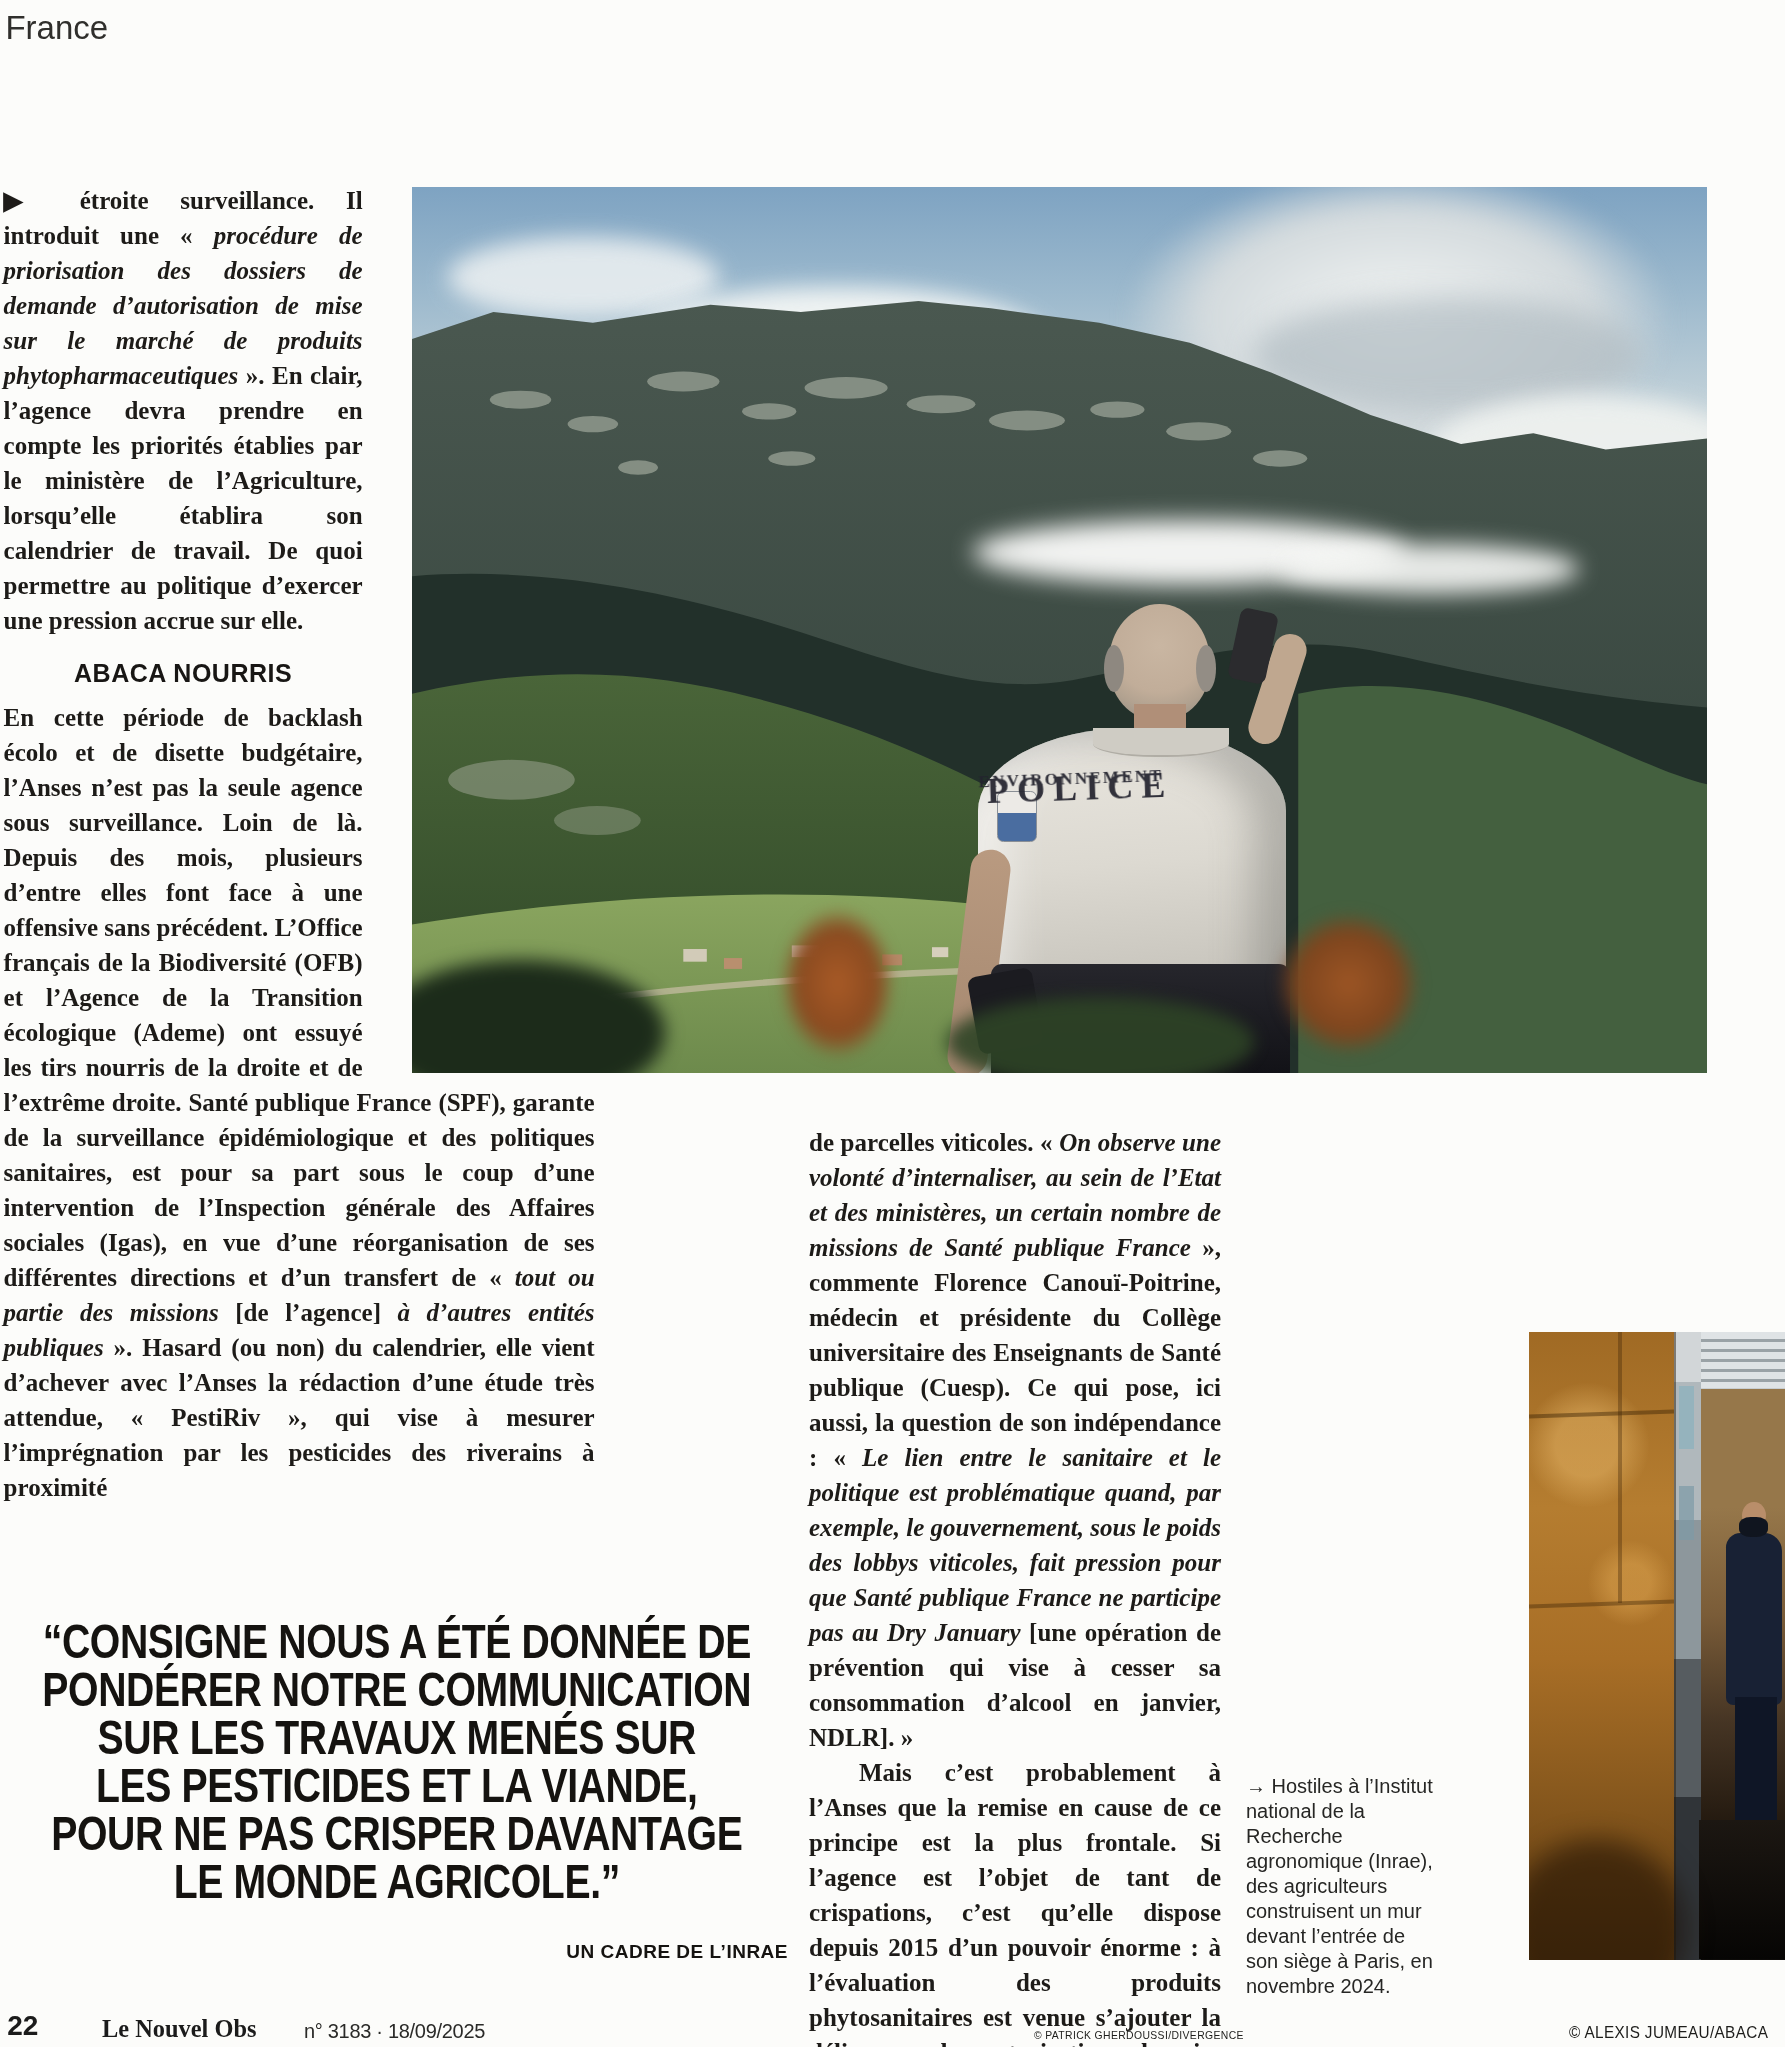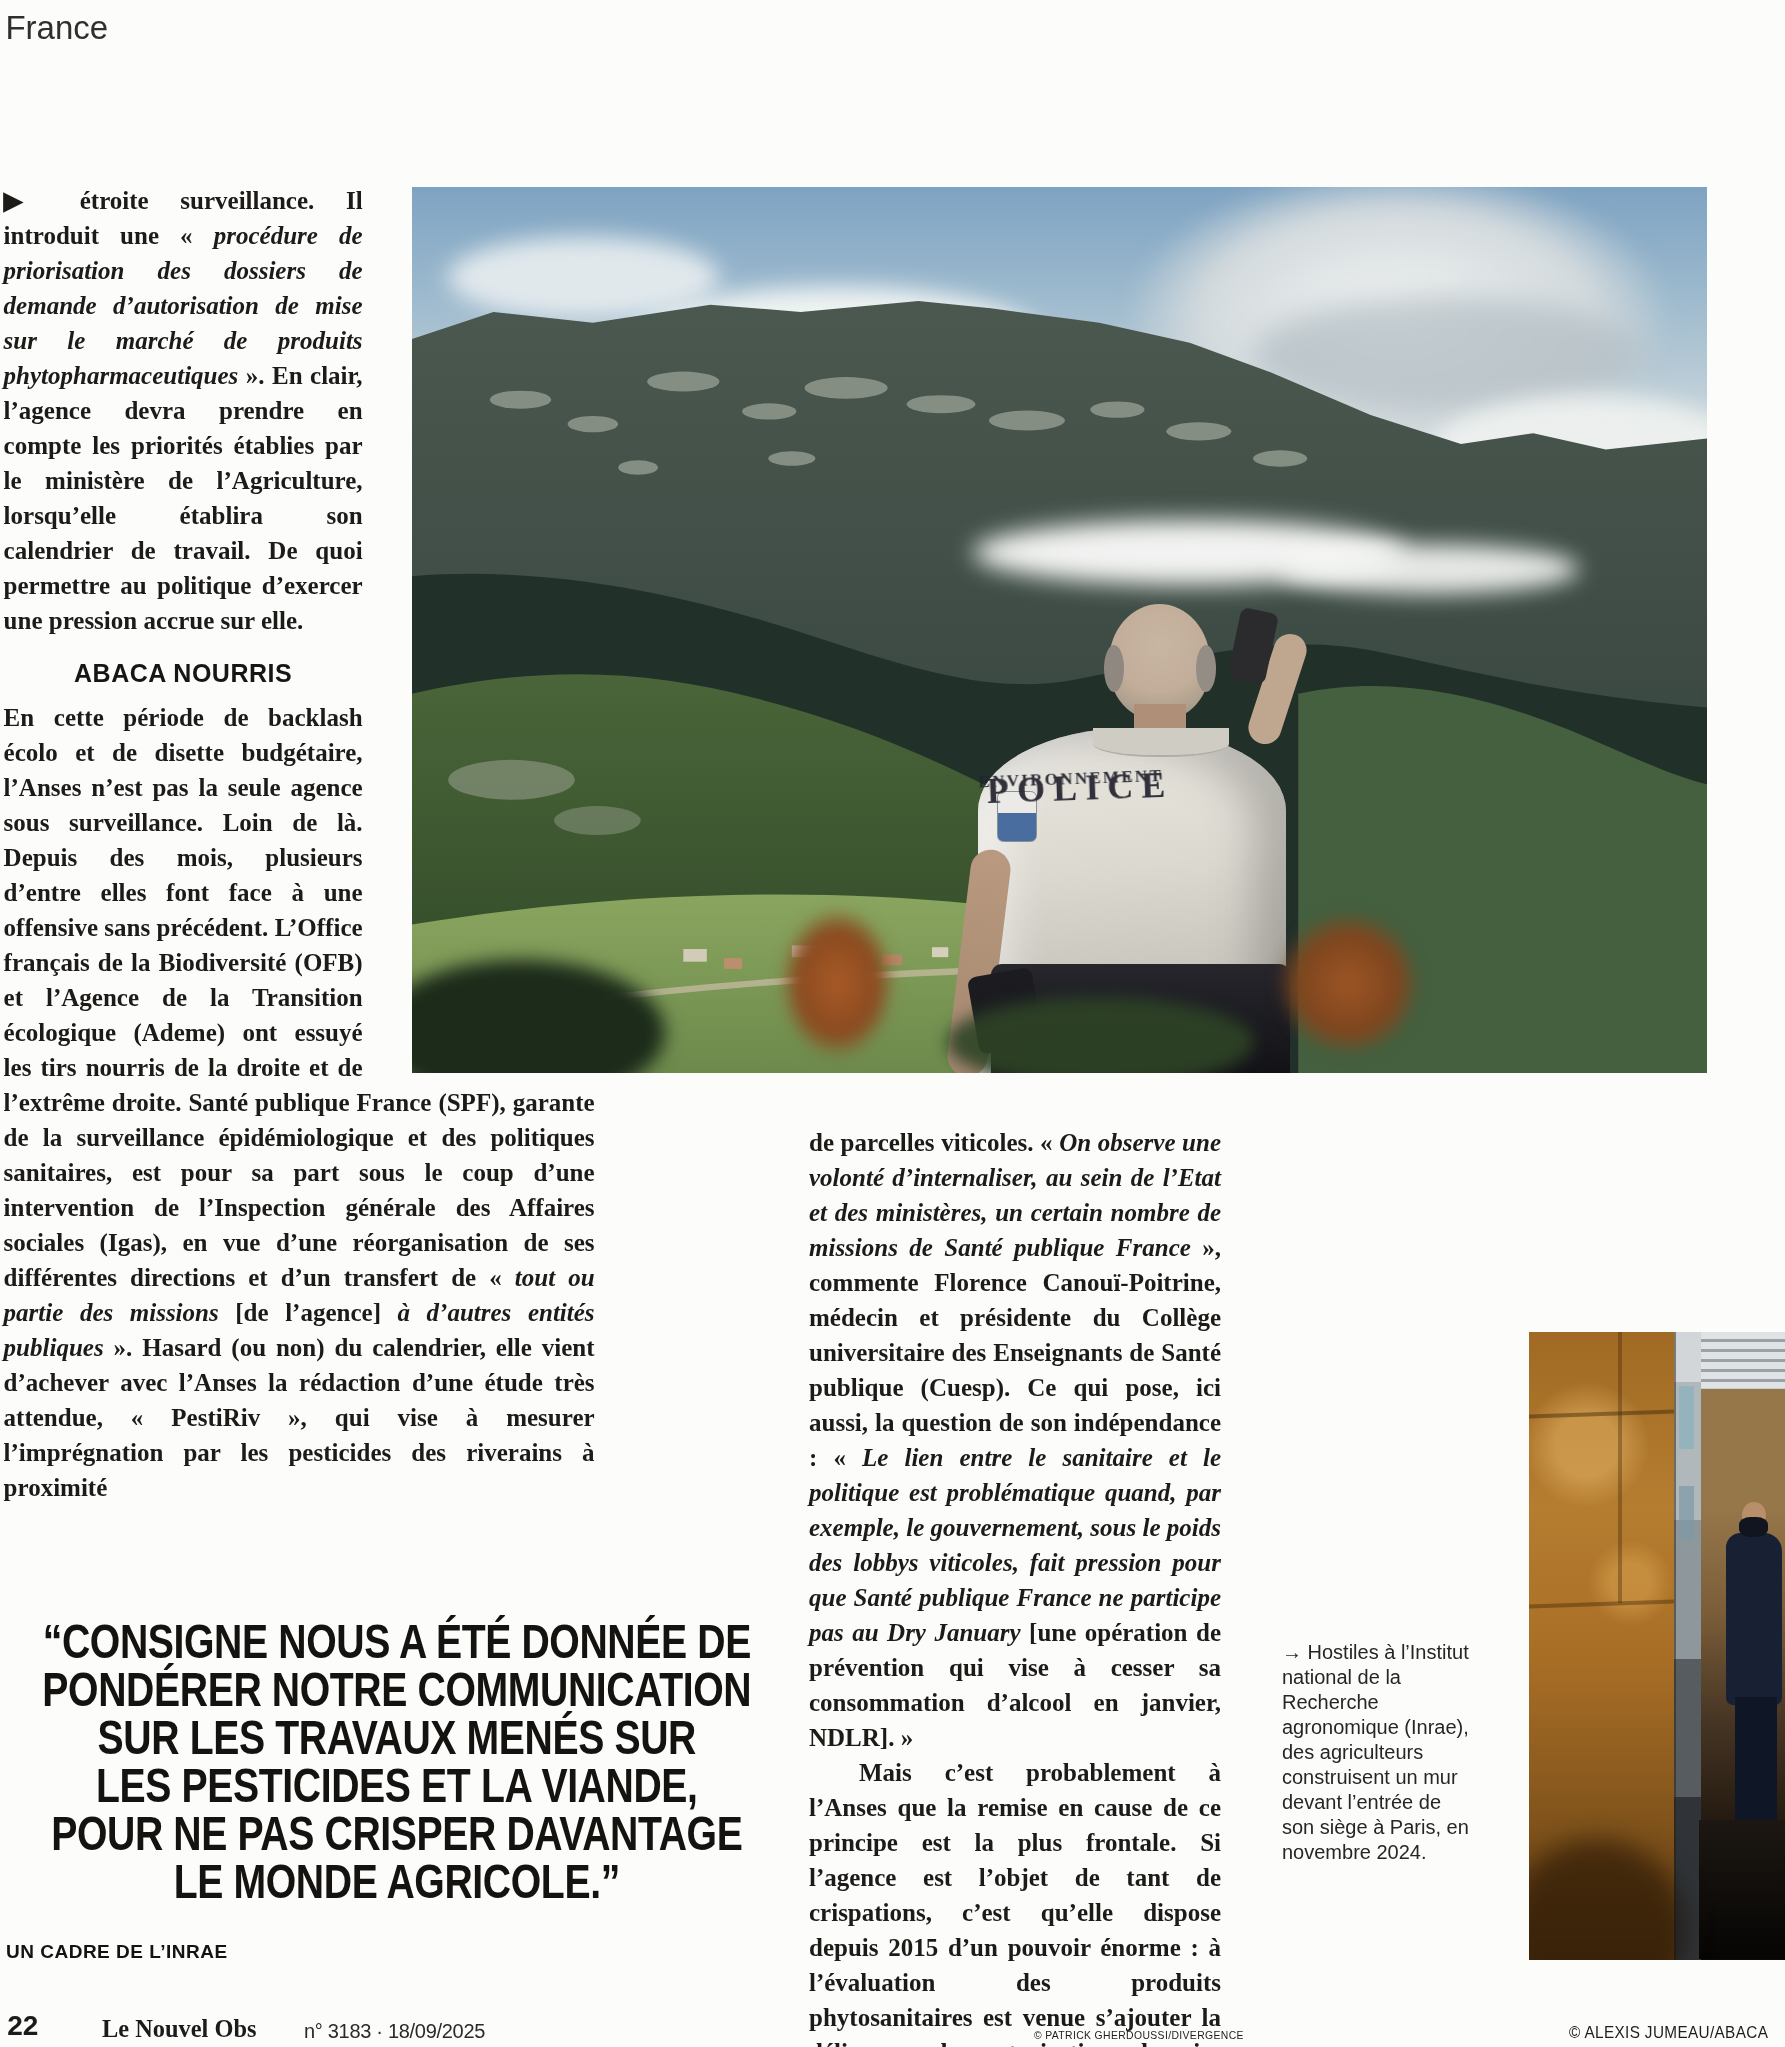--- a/index.html
+++ b/index.html
@@ -17,28 +17,28 @@
   .section-heading{font-family:"Liberation Sans",sans-serif;font-weight:700;font-size:25px;
           letter-spacing:0.5px;text-align:center;margin:18px 0 9px;color:#181614;}
   #col-mid{position:absolute;left:625px;top:1125px;width:596px;}
   #col-mid .spacer-left{float:left;width:184px;height:814px;margin-top:308px;}
   .indent{text-indent:50px;}
   
   #pull-quote{position:absolute;left:6px;top:1617px;width:782px;height:362px;}
   .pq-inner{width:977px;transform:scaleX(.8);transform-origin:0 0;text-align:center;
             font-family:"Liberation Sans",sans-serif;font-weight:700;font-size:49px;
             line-height:48px;letter-spacing:-0.5px;color:#151310;}
-  .pq-attr{position:absolute;left:0;top:324px;width:782px;text-align:left;
+  .pq-attr{position:absolute;left:0;top:324px;width:782px;text-align:right;
            font-family:"Liberation Sans",sans-serif;font-weight:700;font-size:19px;
            letter-spacing:0.5px;color:#151310;}
   
   .caption{position:absolute;left:1246px;width:192px;font-family:"Liberation Sans",sans-serif;
            font-size:20px;line-height:25px;color:#262624;}
   #caption-ofb{top:1122px;}
-  #caption-inrae{top:1640px;margin-left:36px;}
+  #caption-inrae{top:1774px;}
   
   #photo-main{position:absolute;left:412px;top:187px;width:1295px;height:886px;overflow:hidden;
       background:linear-gradient(180deg,#7ea3c2 0%,#9cb9cd 12%,#c6d4da 26%,#e0e5e3 36%,#d8ded9 45%);}
   .cloud{position:absolute;border-radius:50%;filter:blur(11px);}
   .c1{left:36px;top:50px;width:271px;height:81px;background:#e9eef0;opacity:.9;}
   .c2{left:217px;top:100px;width:416px;height:109px;background:#f2f5f4;opacity:.95;}
   .c3{left:-36px;top:149px;width:507px;height:100px;background:#f5f7f4;}
   .c3b{left:380px;top:172px;width:470px;height:90px;background:#f3f5f2;}
   .c4{left:633px;top:-63px;width:706px;height:389px;filter:blur(9px);
       background:radial-gradient(closest-side,#f3f5f4 0%,#d3dadd 55%,rgba(211,218,221,0)78%);}

